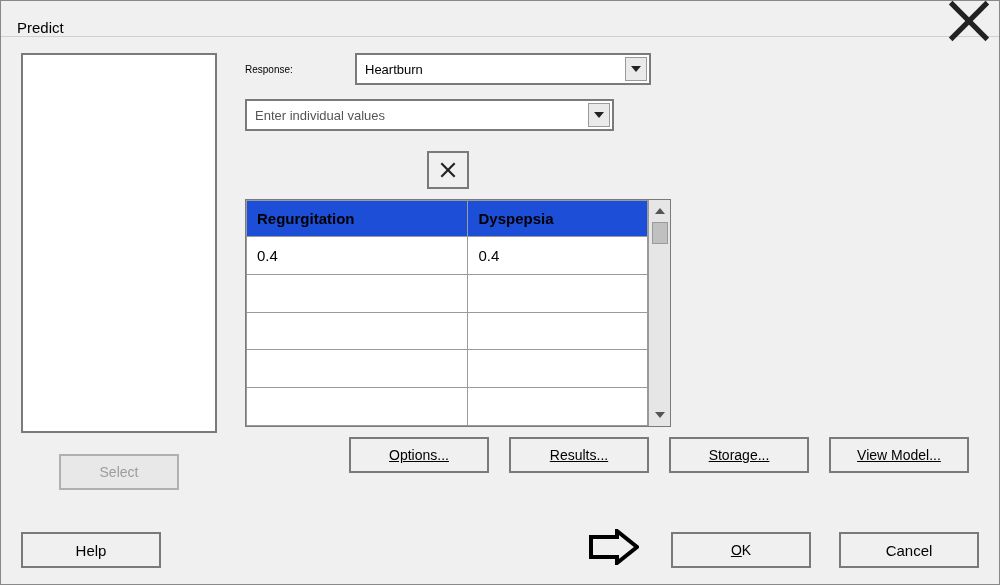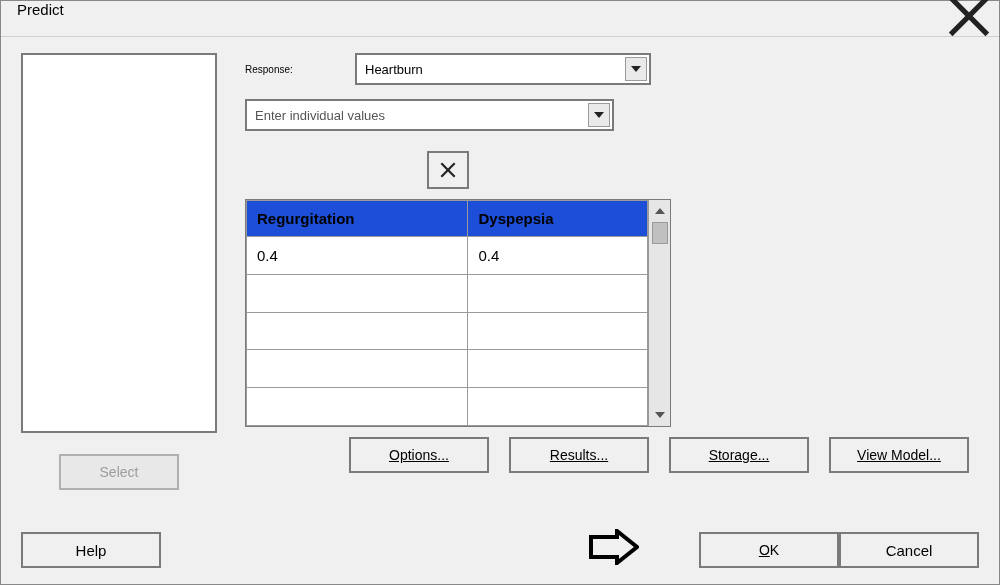--- a/index.html
+++ b/index.html
@@ -1,20 +1,20 @@
 <!DOCTYPE html>
 <html><head>
   <meta charset="utf-8">
   <style>
     * { box-sizing: border-box; margin: 0; padding: 0; font-family: "Segoe UI", Tahoma, Arial, sans-serif; font-size: 14px; }
     body { background: #f0f0f0; width: 1000px; height: 585px; overflow: hidden; }
 
     .window { width: 1000px; height: 585px; border: 1px solid #888; background: #f0f0f0; display: flex; flex-direction: column; }
 
-    .titlebar { height: 36px; display: flex; align-items: flex-start; justify-content: space-between; padding: 0 8px 0 16px; border-bottom: 1px solid #d0d0d0; }
+    .titlebar { height: 36px; display: flex; align-items: flex-end; justify-content: space-between; padding: 0 8px 0 16px; border-bottom: 1px solid #d0d0d0; }
     .titlebar-title { font-size: 15px; color: #000; }
     .close-btn { width: 44px; height: 30px; display: flex; align-items: center; justify-content: center; cursor: pointer; font-size: 18px; color: #222; background: transparent; }
 
     .content { flex: 1; padding: 12px 20px 16px 20px; display: flex; flex-direction: column; }
 
     .upper { flex: 1; display: flex; gap: 28px; }
 
     .left-col { width: 196px; display: flex; flex-direction: column; align-items: center; gap: 7px; }
     .listbox { width: 196px; height: 380px; background: #fff; border: 2px solid #7a7a7a; margin-top: 4px; }
     .select-btn { margin-top: 14px; width: 120px; height: 36px; background: #e8e8e8; border: 2px solid #b0b0b0; color: #9c9c9c; cursor: default; }
@@ -45,21 +45,21 @@
     .scroll-up, .scroll-down { width: 100%; height: 22px; display: flex; align-items: center; justify-content: center; background: #e6e6e6; cursor: pointer; }
     .scroll-up svg, .scroll-down svg { width: 10px; height: 6px; }
     .scroll-thumb { width: 16px; height: 22px; background: #c0c0c0; border: 1px solid #9a9a9a; margin-top: 0; cursor: pointer; }
     .scroll-track { flex: 1; }
 
     .action-row { display: flex; justify-content: flex-end; gap: 20px; padding-right: 10px; margin-top: 10px; }
     .action-row .btn { width: 140px; height: 36px; }
 
     .bottom-row { display: flex; justify-content: space-between; align-items: center; margin-top: 18px; position: relative; }
     .bottom-left { display: flex; gap: 20px; }
-    .bottom-right { display: flex; align-items: flex-start; }
+    .bottom-right { display: flex; gap: 28px; align-items: flex-start; }
 
     .btn { background: #f0f0f0; border: 2px solid #7a7a7a; cursor: pointer; font-size: 15px; color: #000; height: 36px; width: 140px; display: flex; align-items: center; justify-content: center; }
     .btn .ul { text-decoration: underline; }
 
     .arrow-icon { position: absolute; right: 340px; bottom: 0; }
     .arrow-icon svg { width: 52px; height: 36px; }
   </style>
 </head>
 <body>
 

